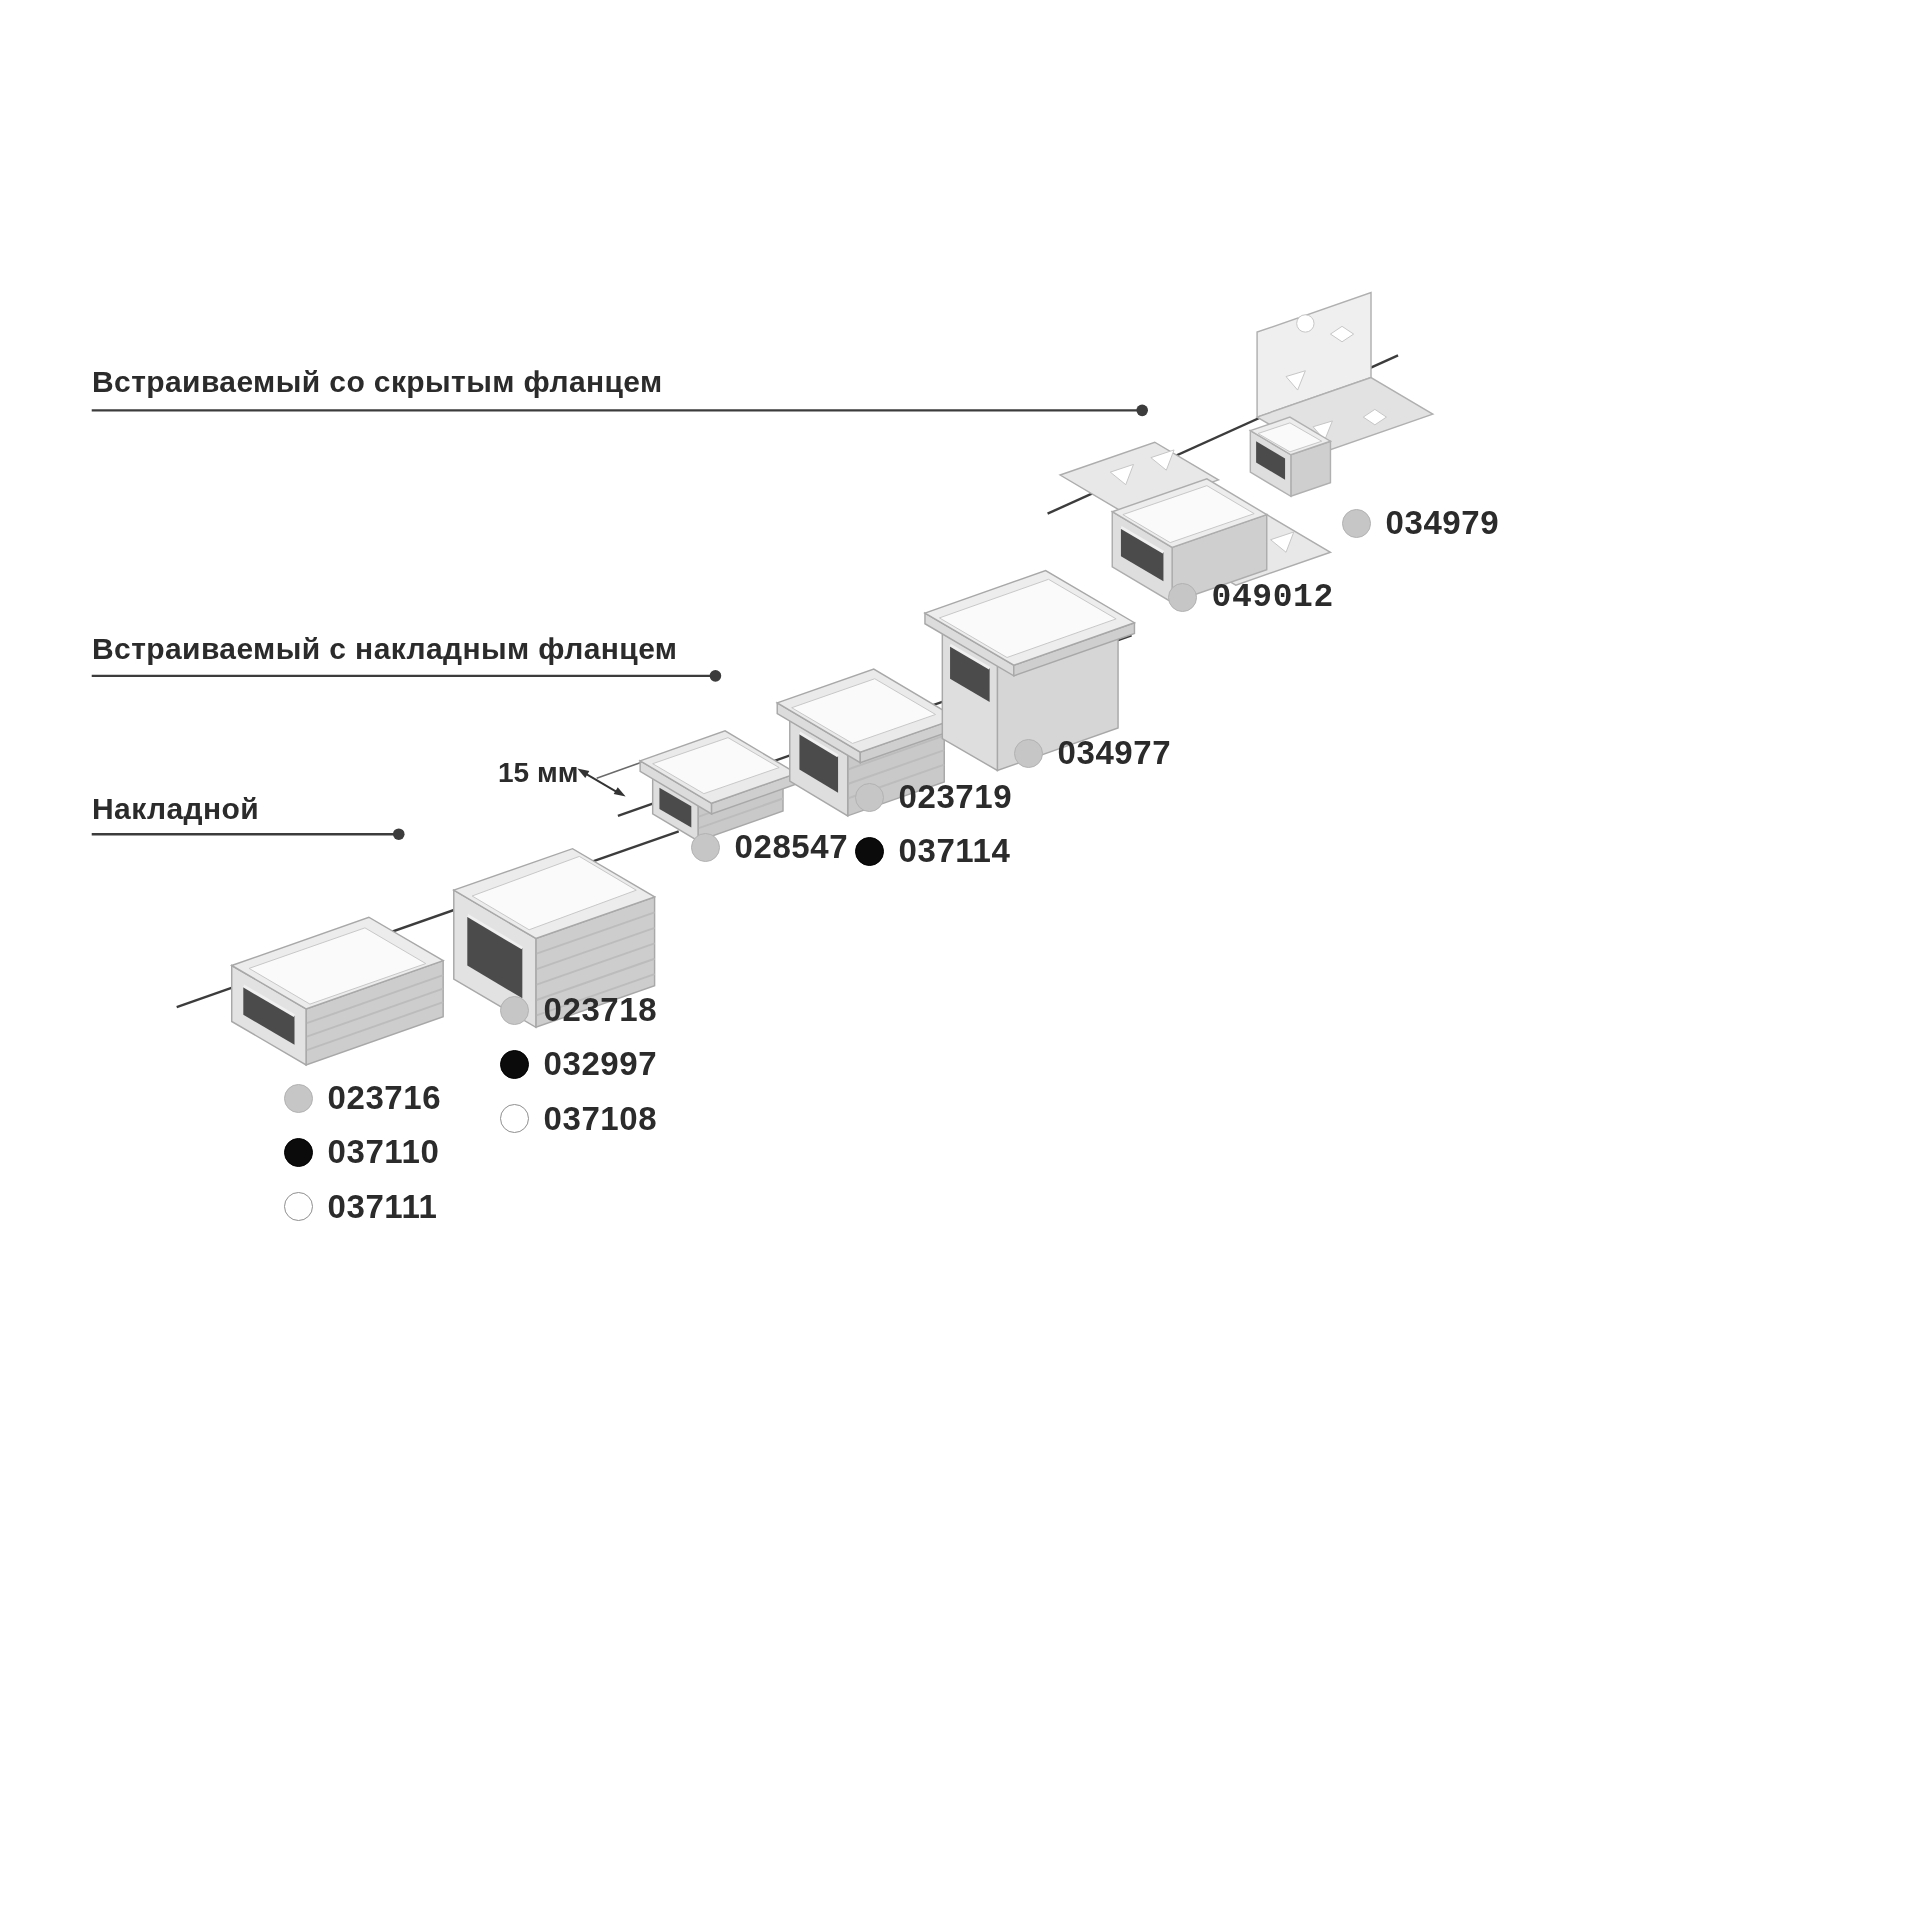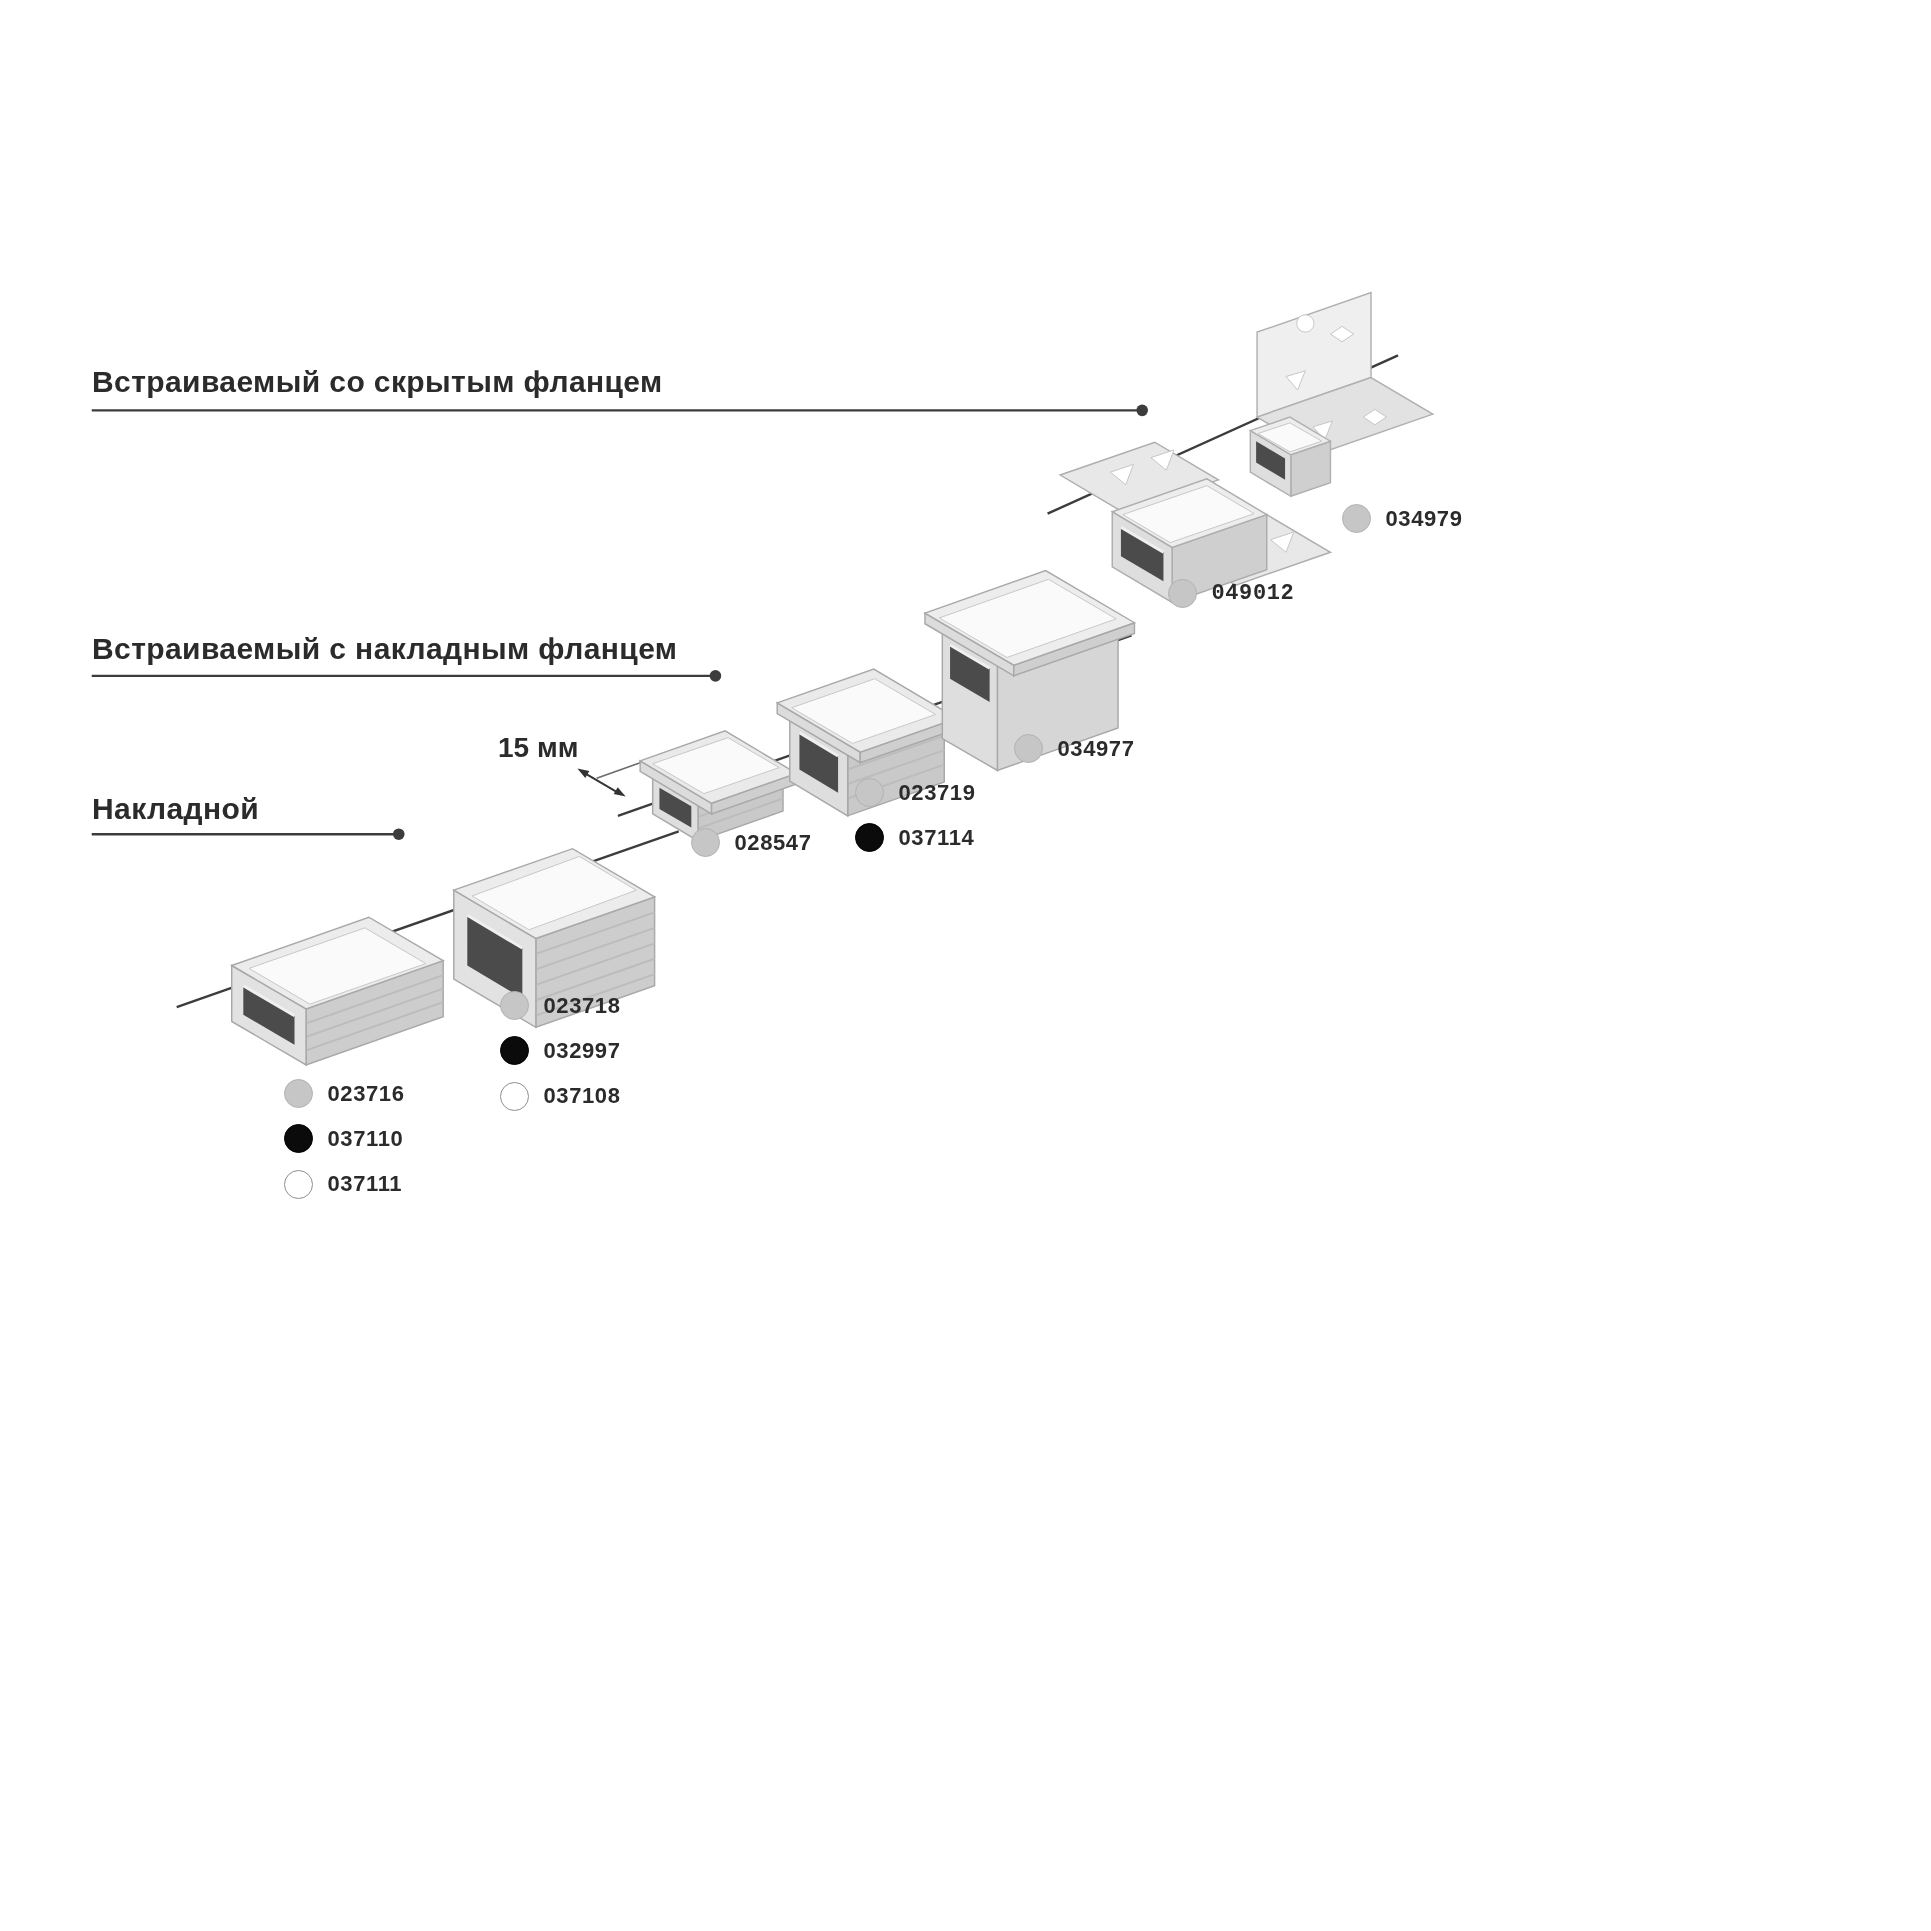--- a/index.html
+++ b/index.html
@@ -21,34 +21,35 @@
     letter-spacing:0.4px;
     color:var(--text, #2b2b2b);
     white-space:nowrap;
   }
   .dim-label {
     position:absolute;
     font-size:28px;
     font-weight:700;
     color:var(--text, #2b2b2b);
     white-space:nowrap;
+    margin-top:25px;
   }
   .code-group {
     position:absolute;
     display:flex;
     flex-direction:column;
     gap:16.4px;
   }
   .code-row { display:flex; align-items:center; gap:14.5px; }
   .dot { width:29px; height:29px; border-radius:50%; flex:0 0 auto; }
   .dot[data-dot="gray"]  { background:var(--dot-gray,#c6c6c6);  border:1px solid #b2b2b2; }
   .dot[data-dot="black"] { background:var(--dot-black,#0b0b0b); border:1px solid #000; }
   .dot[data-dot="white"] { background:var(--dot-white,#ffffff); border:1.9px solid var(--dot-border,#8f8f8f); }
   .code {
-    font-size:22px;
+    font-size:33px;
     font-weight:700;
     letter-spacing:0.6px;
     color:var(--text,#2b2b2b);
     white-space:nowrap;
   }
 </style>
 </head>
 <body>
 
 <div class="page">

